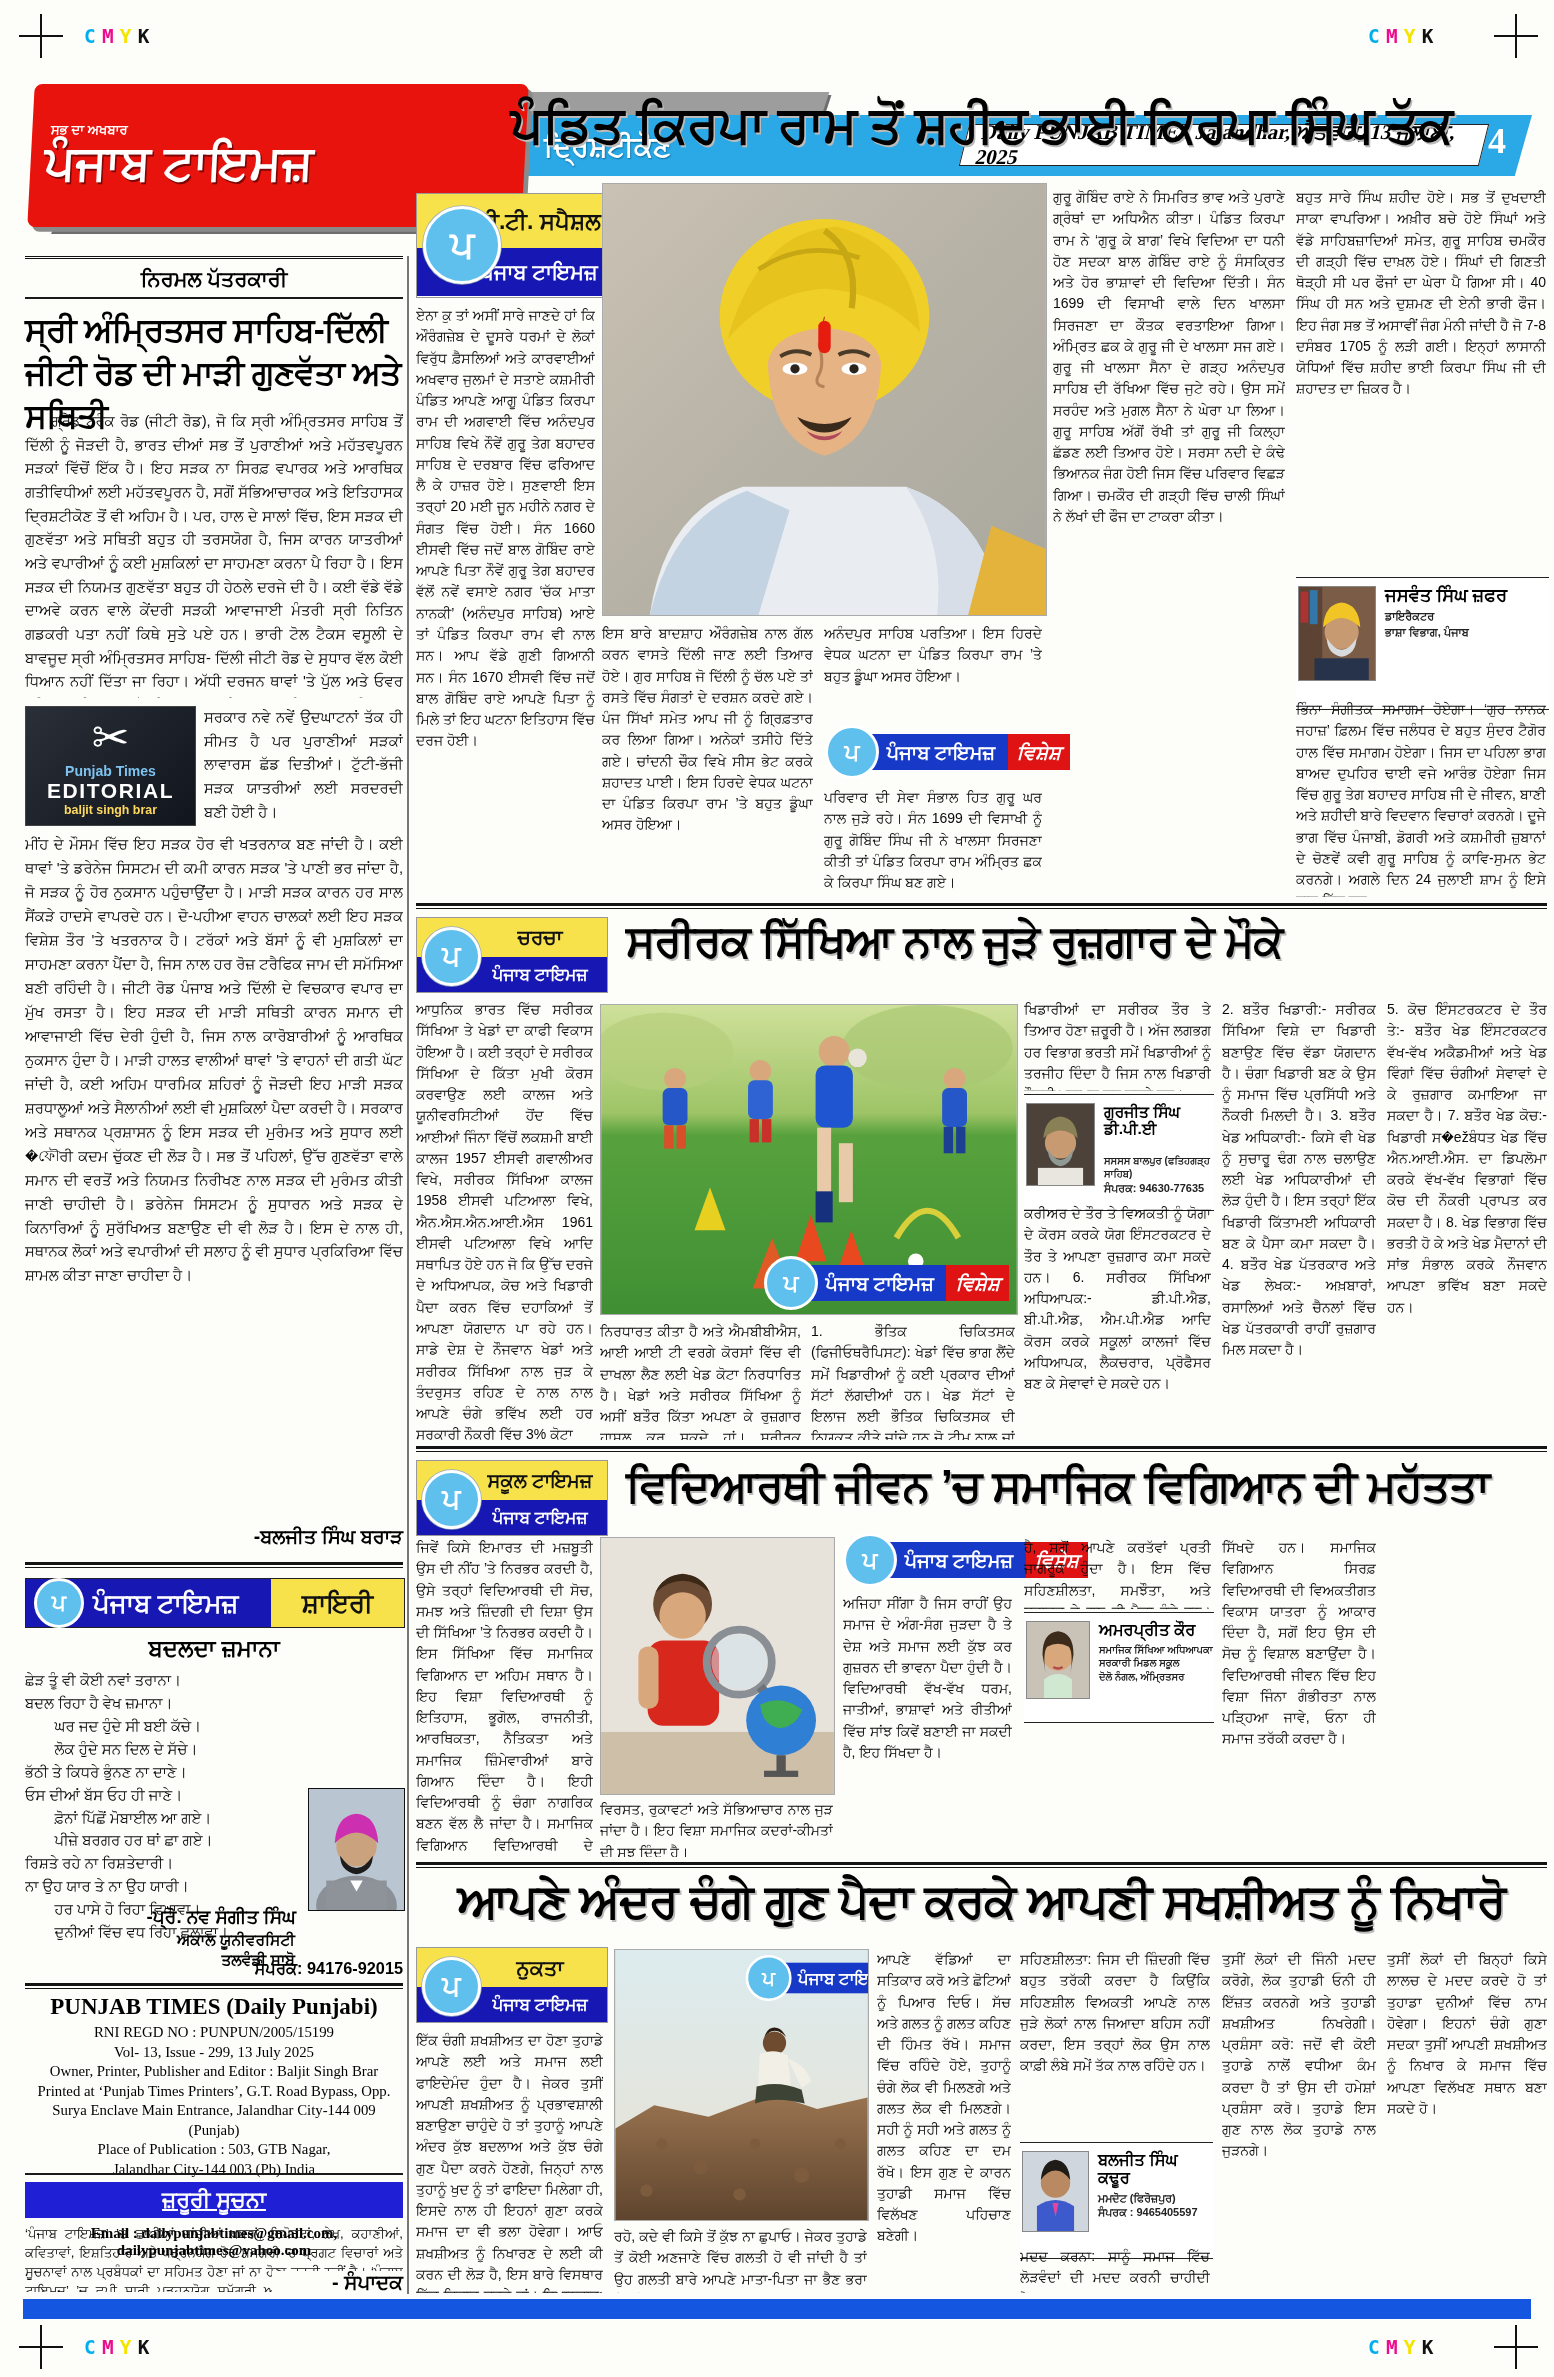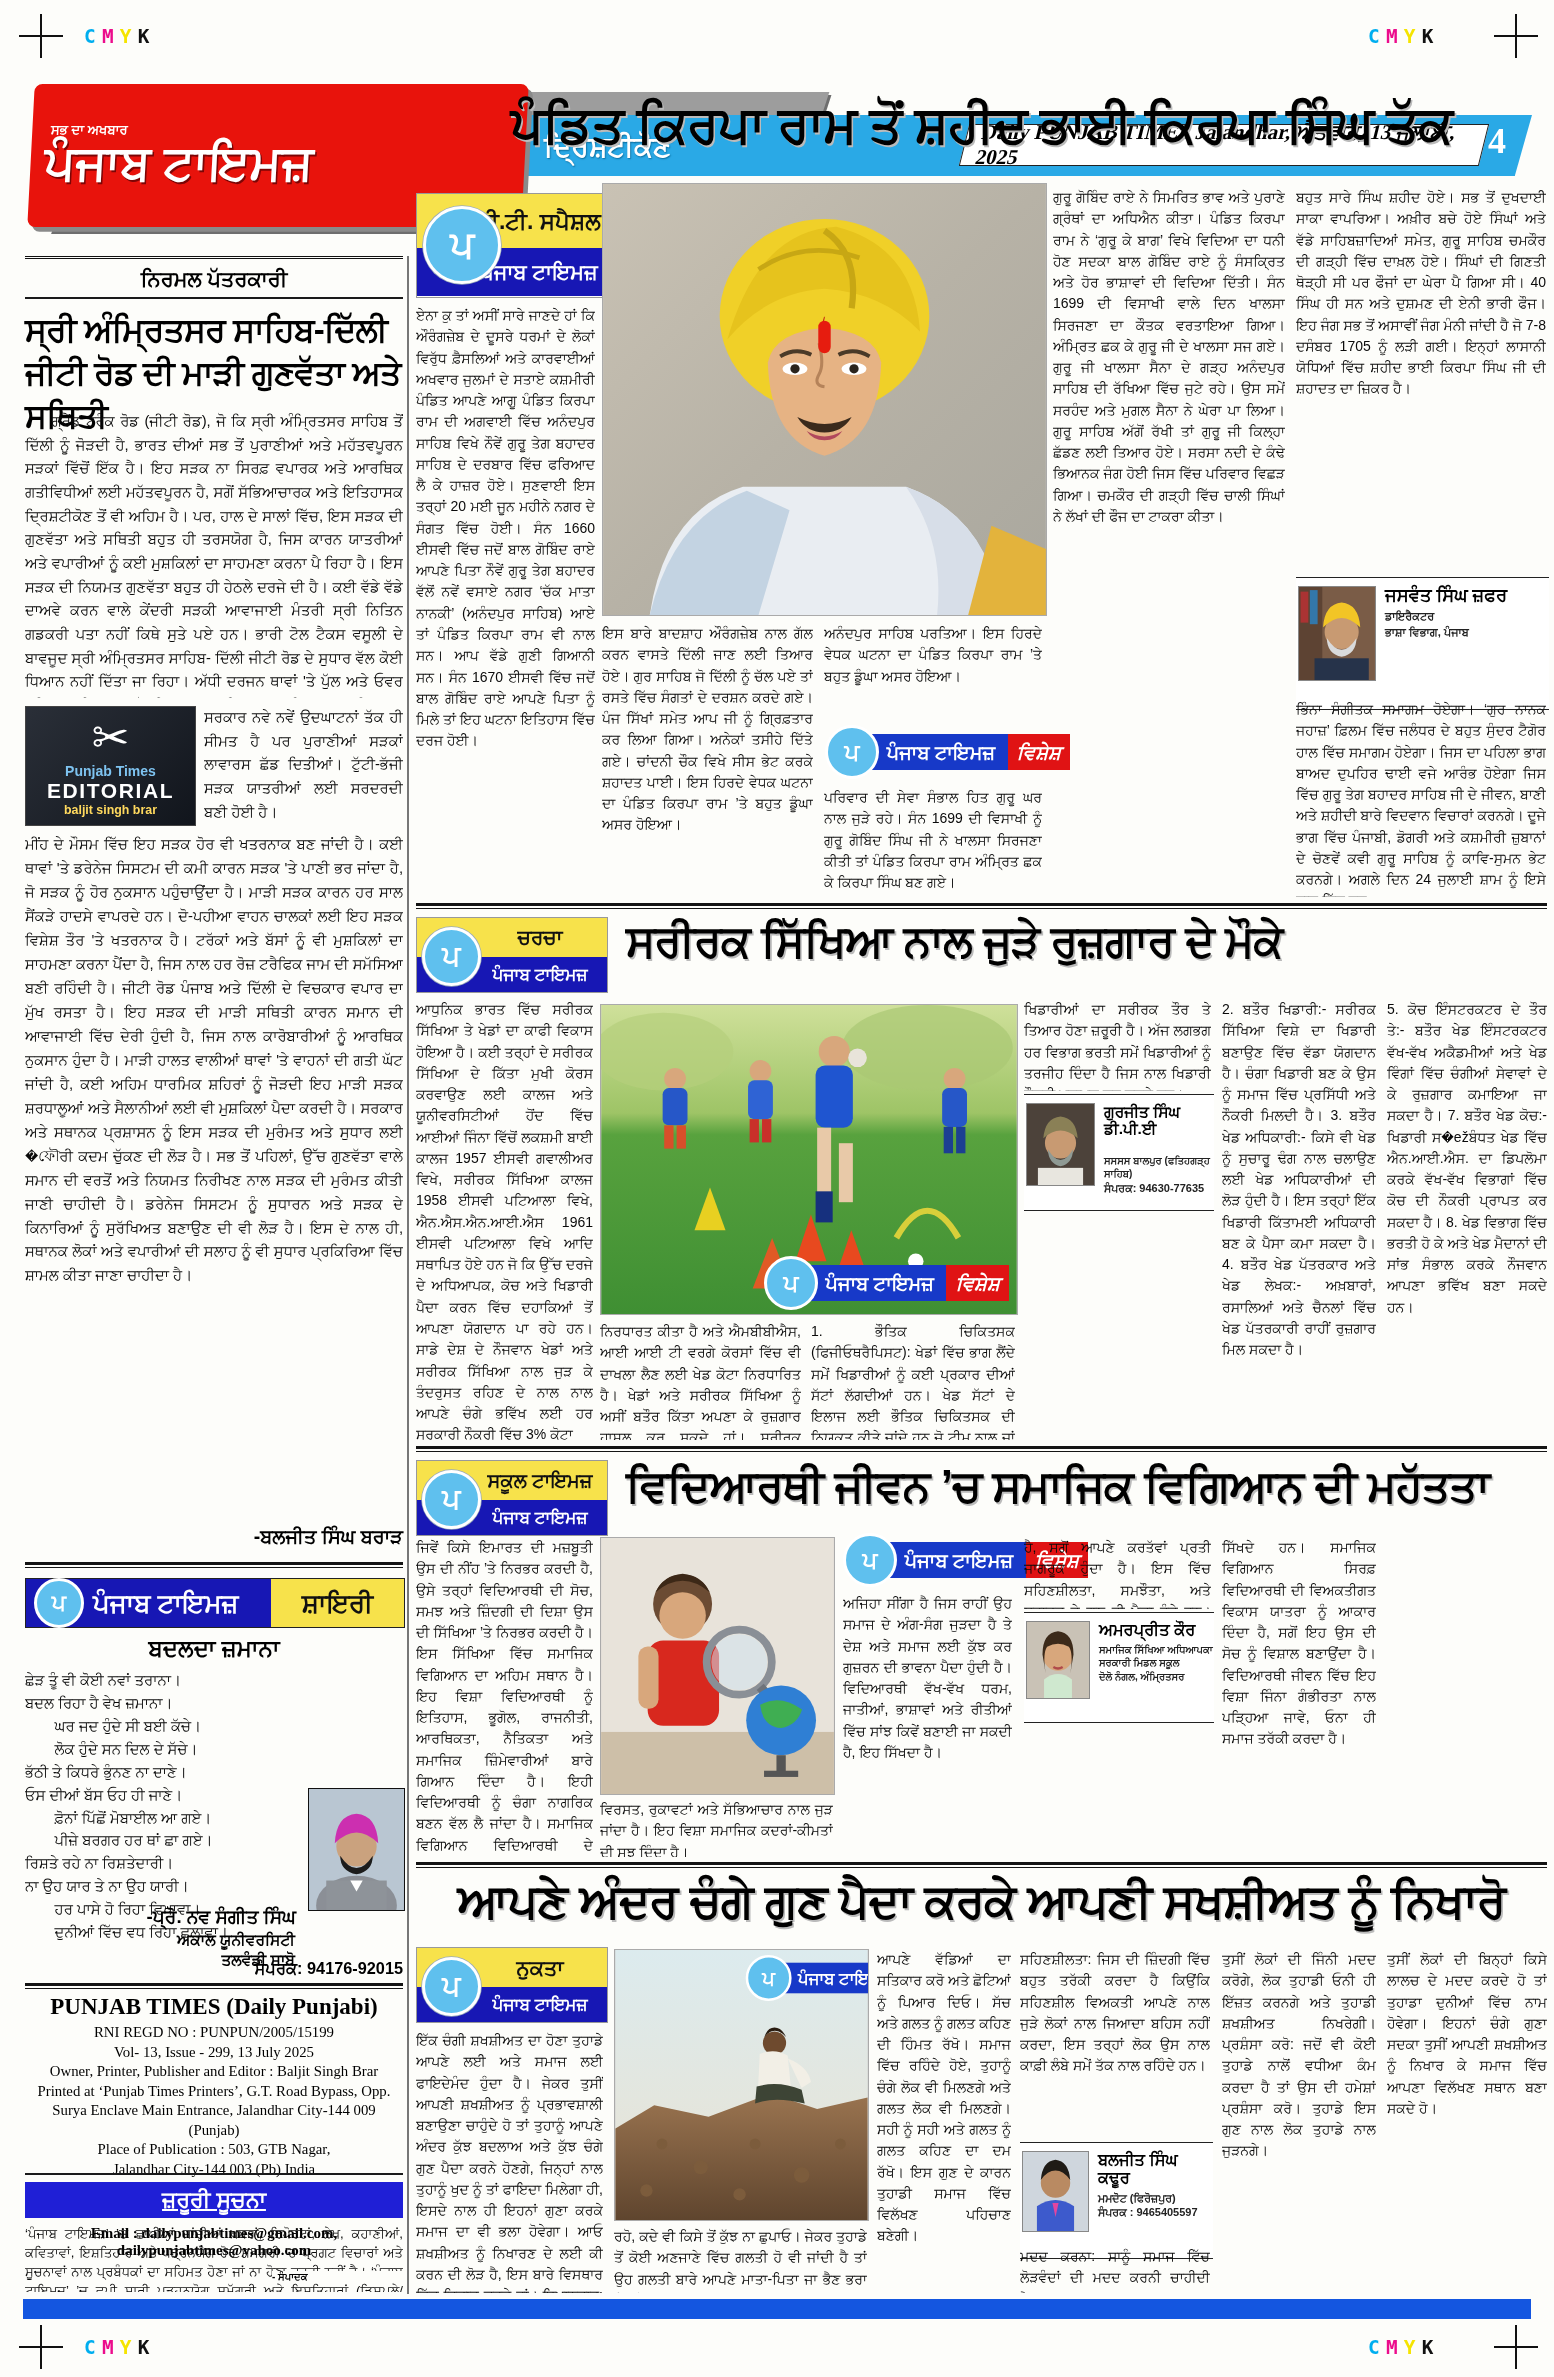--- a/index.html
+++ b/index.html
@@ -165,21 +165,21 @@
     <div class="l">Place of Publication : 503, GTB Nagar,</div>
     <div class="l">Jalandhar City-144 003 (Pb) India</div>
     <div class="l">Contact No : 0181-246 0023, 298 0023</div>
     <div class="l">Managing Director : Ekamjit Singh</div>
     <div class="e">Email : dailypunjabtimes@gmail.com, dailypunjabtimes@yahoo.com</div>
   </div>
 
   <div class="rule" style="left:25px;top:2173px;width:378px;height:1.9px;"></div>
   <div class="notice-bar" style="left:25px;top:2182px;width:378px;height:36px;text-decoration:underline;">ਜ਼ਰੂਰੀ ਸੂਚਨਾ</div>
   <div class="txt" style="left:25px;top:2224px;width:378px;height:68px;font-size:13.2px;line-height:1.45;">‘ਪੰਜਾਬ ਟਾਇਮਜ਼’ ’ਚ ਛਾਪੀਆਂ ਜਾਂਦੀਆਂ ਖ਼ਬਰਾਂ, ਰਿਪੋਰਟਾਂ, ਲੇਖ, ਕਹਾਣੀਆਂ, ਕਵਿਤਾਵਾਂ, ਇਸ਼ਤਿਹਾਰ ਅਤੇ ਪੜ੍ਹਨਯੋਗ ਹੋਰ ਸਮਗਰੀ ’ਚ ਪ੍ਰਗਟ ਵਿਚਾਰਾਂ ਅਤੇ ਸੂਚਨਾਵਾਂ ਨਾਲ ਪ੍ਰਬੰਧਕਾਂ ਦਾ ਸਹਿਮਤ ਹੋਣਾ ਜਾਂ ਨਾ ਹੋਣਾ ਜ਼ਰੂਰੀ ਨਹੀਂ ਹੈ। ‘ਪੰਜਾਬ ਟਾਇਮਜ਼’ ’ਚ ਛਪੀ ਸਾਰੀ ਪੜ੍ਹਨਯੋਗ ਸਮੱਗਰੀ ਅਤੇ ਇਸ਼ਤਿਹਾਰਾਂ (ਡਿਸਪਲੇ/ ਕਲਾਈਫਾਈਡ) ਦੇ ਤੱਥਾਂ ਅਤੇ ਵਿਚਾਰਾਂ ਲਈ ਪ੍ਰਬੰਧਕ ਕੋਈ ਜ਼ਿੰਮੇਵਾਰੀ ਨਹੀਂ ਲੈਂਦੇ ਕਿਉਂਕਿ ਅਦਾਰਾ ਇਨ੍ਹਾਂ ਤੱਥਾਂ ਨੂੰ ਤਸਦੀਕ ਨਹੀਂ ਕਰਦਾ। ਪਾਠਕਾਂ ਨੂੰ ਬੇਨਤੀ ਹੈ ਕਿ ਉਹ ਇਨ੍ਹਾਂ ਇਸ਼ਤਿਹਾਰਾਂ, ਵਿਚਾਰਾਂ ਅਤੇ ਸੂਚਨਾਵਾਂ ’ਤੇ ਕੋਈ ਕਾਰਵਾਈ ਕਰਨ ਤੋਂ ਪਹਿਲਾਂ ਆਪਣੇ ਪੱਧਰ ’ਤੇ ਤੱਥਾਂ/ਵਿਚਾਰਾਂ ਦੀ ਪੜਤਾਲ/ਪੁਸ਼ਟੀ ਕਰ ਲੈਣ।</div>
-  <div class="abs" style="left:272px;top:2271px;width:131px;text-align:left;font-size:10px;font-weight:bold;background:#fdfdfa;">- ਸੰਪਾਦਕ</div>
+  <div class="abs" style="left:272px;top:2271px;width:131px;text-align:right;font-size:20px;font-weight:bold;background:#fdfdfa;">- ਸੰਪਾਦਕ</div>
 
   <div class="hl" style="left:416px;top:95px;width:1131px;font-size:51px;text-align:center;white-space:nowrap;text-shadow:1.6px 1.6px 0 #bbb;">ਪੰਡਿਤ ਕਿਰਪਾ ਰਾਮ ਤੋਂ ਸ਼ਹੀਦ ਭਾਈ ਕਿਰਪਾ ਸਿੰਘ ਤੱਕ</div>
 
   <div class="tagbox" style="left:416px;top:193px;width:190px;height:103px;">
     <div class="top" style="height:54px;font-size:23px;padding-left:54px;">ਪੀ.ਟੀ. ਸਪੈਸ਼ਲ</div>
     <div class="bot" style="height:48px;font-size:21px;padding-left:54px;">ਪੰਜਾਬ ਟਾਇਮਜ਼</div>
     <div class="circ" style="left:6.2px;top:12.4px;width:72px;height:72px;font-size:37px;">ਪ</div>
   </div>
 
   <div class="imgbox" style="left:602px;top:183px;width:443px;height:431px;">
@@ -334,20 +334,21 @@
         <path d="M27 58 Q43 86 59 58 Q59 76 43 80 Q27 76 27 58Z" fill="#8f9a94"></path>
         <rect x="14" y="82" width="58" height="22" fill="#e8e6df"></rect>
       </svg>
     </div>
     <div>
       <div class="nm" style="font-size:15.5px;">ਗੁਰਜੀਤ ਸਿੰਘ ਡੀ.ਪੀ.ਈ</div>
       <div class="rl" style="font-size:10px;margin-top:17px;">ਸਸਸਸ ਬਾਲਪੁਰ (ਫਤਿਹਗੜ੍ਹ ਸਾਹਿਬ)</div>
       <div class="rl" style="font-size:11px;">ਸੰਪਰਕ: 94630-77635</div>
     </div>
   </div>
+  <div class="txt" style="left:1024px;top:1203px;width:187px;height:237px;">ਕਰੀਅਰ ਦੇ ਤੌਰ ਤੇ ਵਿਅਕਤੀ ਨੂੰ ਯੋਗਾ ਦੇ ਕੋਰਸ ਕਰਕੇ ਯੋਗ ਇੰਸਟਰਕਟਰ ਦੇ ਤੌਰ ਤੇ ਆਪਣਾ ਰੁਜ਼ਗਾਰ ਕਮਾ ਸਕਦੇ ਹਨ। 6. ਸਰੀਰਕ ਸਿੱਖਿਆ ਅਧਿਆਪਕ:- ਡੀ.ਪੀ.ਐਡ, ਬੀ.ਪੀ.ਐਡ, ਐਮ.ਪੀ.ਐਡ ਆਦਿ ਕੋਰਸ ਕਰਕੇ ਸਕੂਲਾਂ ਕਾਲਜਾਂ ਵਿੱਚ ਅਧਿਆਪਕ, ਲੈਕਚਰਾਰ, ਪ੍ਰੋਫੈਸਰ ਬਣ ਕੇ ਸੇਵਾਵਾਂ ਦੇ ਸਕਦੇ ਹਨ।</div>
 
   <div class="txt" style="left:1222px;top:999px;width:154px;height:441px;">2. ਬਤੌਰ ਖਿਡਾਰੀ:- ਸਰੀਰਕ ਸਿੱਖਿਆ ਵਿਸ਼ੇ ਦਾ ਖਿਡਾਰੀ ਬਣਾਉਣ ਵਿੱਚ ਵੱਡਾ ਯੋਗਦਾਨ ਹੈ। ਚੰਗਾ ਖਿਡਾਰੀ ਬਣ ਕੇ ਉਸ ਨੂੰ ਸਮਾਜ ਵਿੱਚ ਪ੍ਰਸਿੱਧੀ ਅਤੇ ਨੌਕਰੀ ਮਿਲਦੀ ਹੈ। 3. ਬਤੌਰ ਖੇਡ ਅਧਿਕਾਰੀ:- ਕਿਸੇ ਵੀ ਖੇਡ ਨੂੰ ਸੁਚਾਰੂ ਢੰਗ ਨਾਲ ਚਲਾਉਣ ਲਈ ਖੇਡ ਅਧਿਕਾਰੀਆਂ ਦੀ ਲੋੜ ਹੁੰਦੀ ਹੈ। ਇਸ ਤਰ੍ਹਾਂ ਇੱਕ ਖਿਡਾਰੀ ਕਿੱਤਾਮਈ ਅਧਿਕਾਰੀ ਬਣ ਕੇ ਪੈਸਾ ਕਮਾ ਸਕਦਾ ਹੈ। 4. ਬਤੌਰ ਖੇਡ ਪੱਤਰਕਾਰ ਅਤੇ ਖੇਡ ਲੇਖਕ:- ਅਖ਼ਬਾਰਾਂ, ਰਸਾਲਿਆਂ ਅਤੇ ਚੈਨਲਾਂ ਵਿੱਚ ਖੇਡ ਪੱਤਰਕਾਰੀ ਰਾਹੀਂ ਰੁਜ਼ਗਾਰ ਮਿਲ ਸਕਦਾ ਹੈ।</div>
   <div class="txt" style="left:1387px;top:999px;width:160px;height:441px;">5. ਕੋਚ ਇੰਸਟਰਕਟਰ ਦੇ ਤੌਰ ਤੇ:- ਬਤੌਰ ਖੇਡ ਇੰਸਟਰਕਟਰ ਵੱਖ-ਵੱਖ ਅਕੈਡਮੀਆਂ ਅਤੇ ਖੇਡ ਵਿੰਗਾਂ ਵਿੱਚ ਚੰਗੀਆਂ ਸੇਵਾਵਾਂ ਦੇ ਕੇ ਰੁਜ਼ਗਾਰ ਕਮਾਇਆ ਜਾ ਸਕਦਾ ਹੈ। 7. ਬਤੌਰ ਖੇਡ ਕੋਚ:- ਖਿਡਾਰੀ ਸ�ežਬੰਧਤ ਖੇਡ ਵਿੱਚ ਐਨ.ਆਈ.ਐਸ. ਦਾ ਡਿਪਲੋਮਾ ਕਰਕੇ ਵੱਖ-ਵੱਖ ਵਿਭਾਗਾਂ ਵਿੱਚ ਕੋਚ ਦੀ ਨੌਕਰੀ ਪ੍ਰਾਪਤ ਕਰ ਸਕਦਾ ਹੈ। 8. ਖੇਡ ਵਿਭਾਗ ਵਿੱਚ ਭਰਤੀ ਹੋ ਕੇ ਅਤੇ ਖੇਡ ਮੈਦਾਨਾਂ ਦੀ ਸਾਂਭ ਸੰਭਾਲ ਕਰਕੇ ਨੌਜਵਾਨ ਆਪਣਾ ਭਵਿੱਖ ਬਣਾ ਸਕਦੇ ਹਨ।</div>
 
   <div class="drule" style="left:416px;top:1446px;width:1131px;"></div>
 
   <div class="tagbox" style="left:416px;top:1460px;width:190px;height:74px;">
     <div class="top" style="height:39px;font-size:19.4px;padding-left:56px;">ਸਕੂਲ ਟਾਇਮਜ਼</div>
     <div class="bot" style="height:35px;font-size:17px;padding-left:56px;">ਪੰਜਾਬ ਟਾਇਮਜ਼</div>
     <div class="circ" style="left:4.7px;top:9.3px;width:53px;height:53px;font-size:28px;">ਪ</div>

